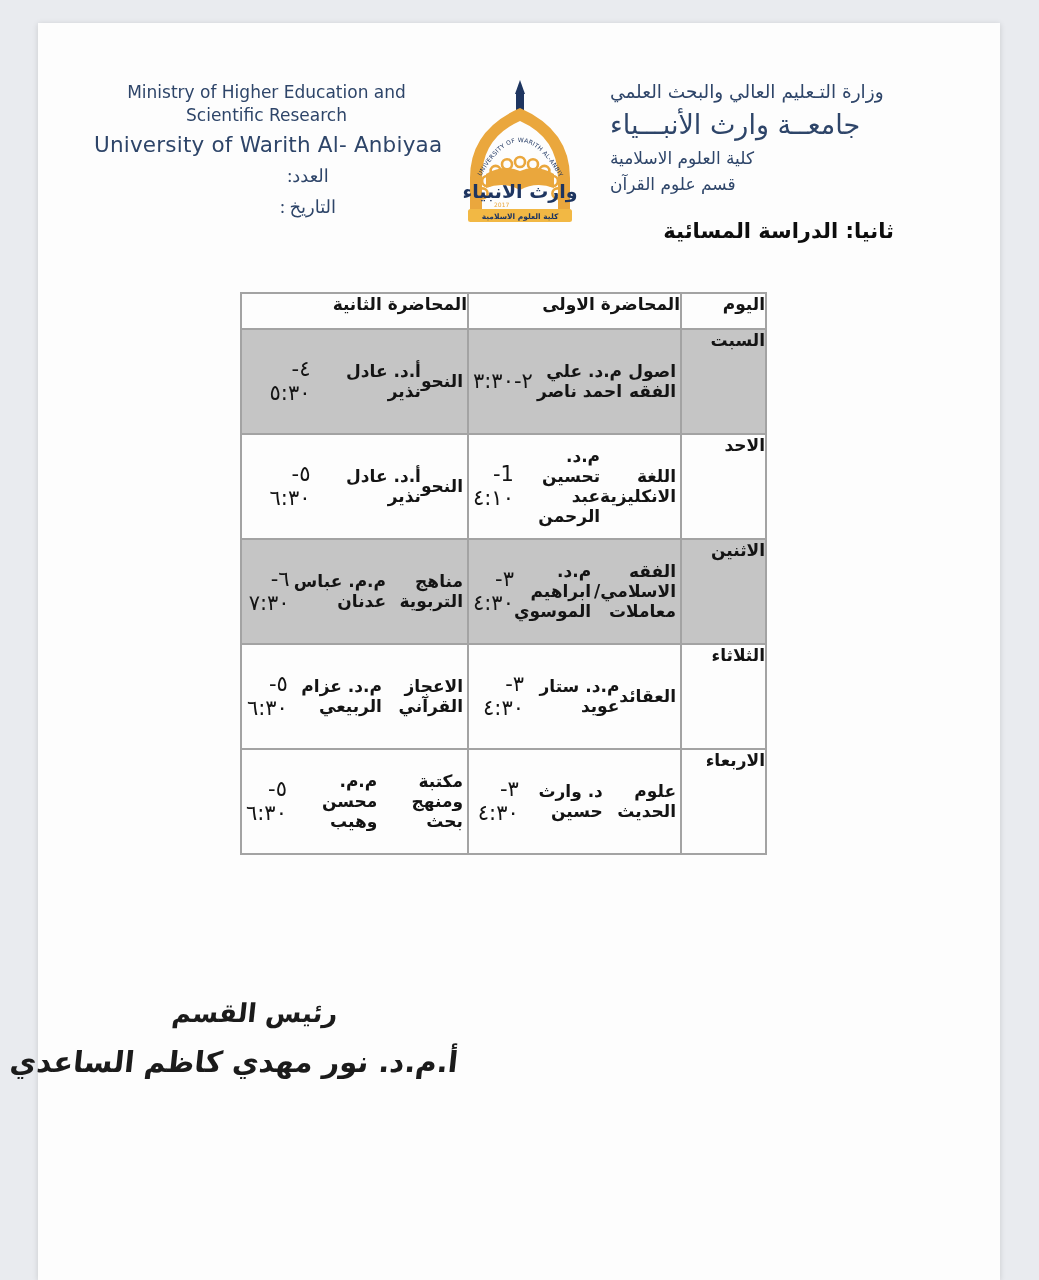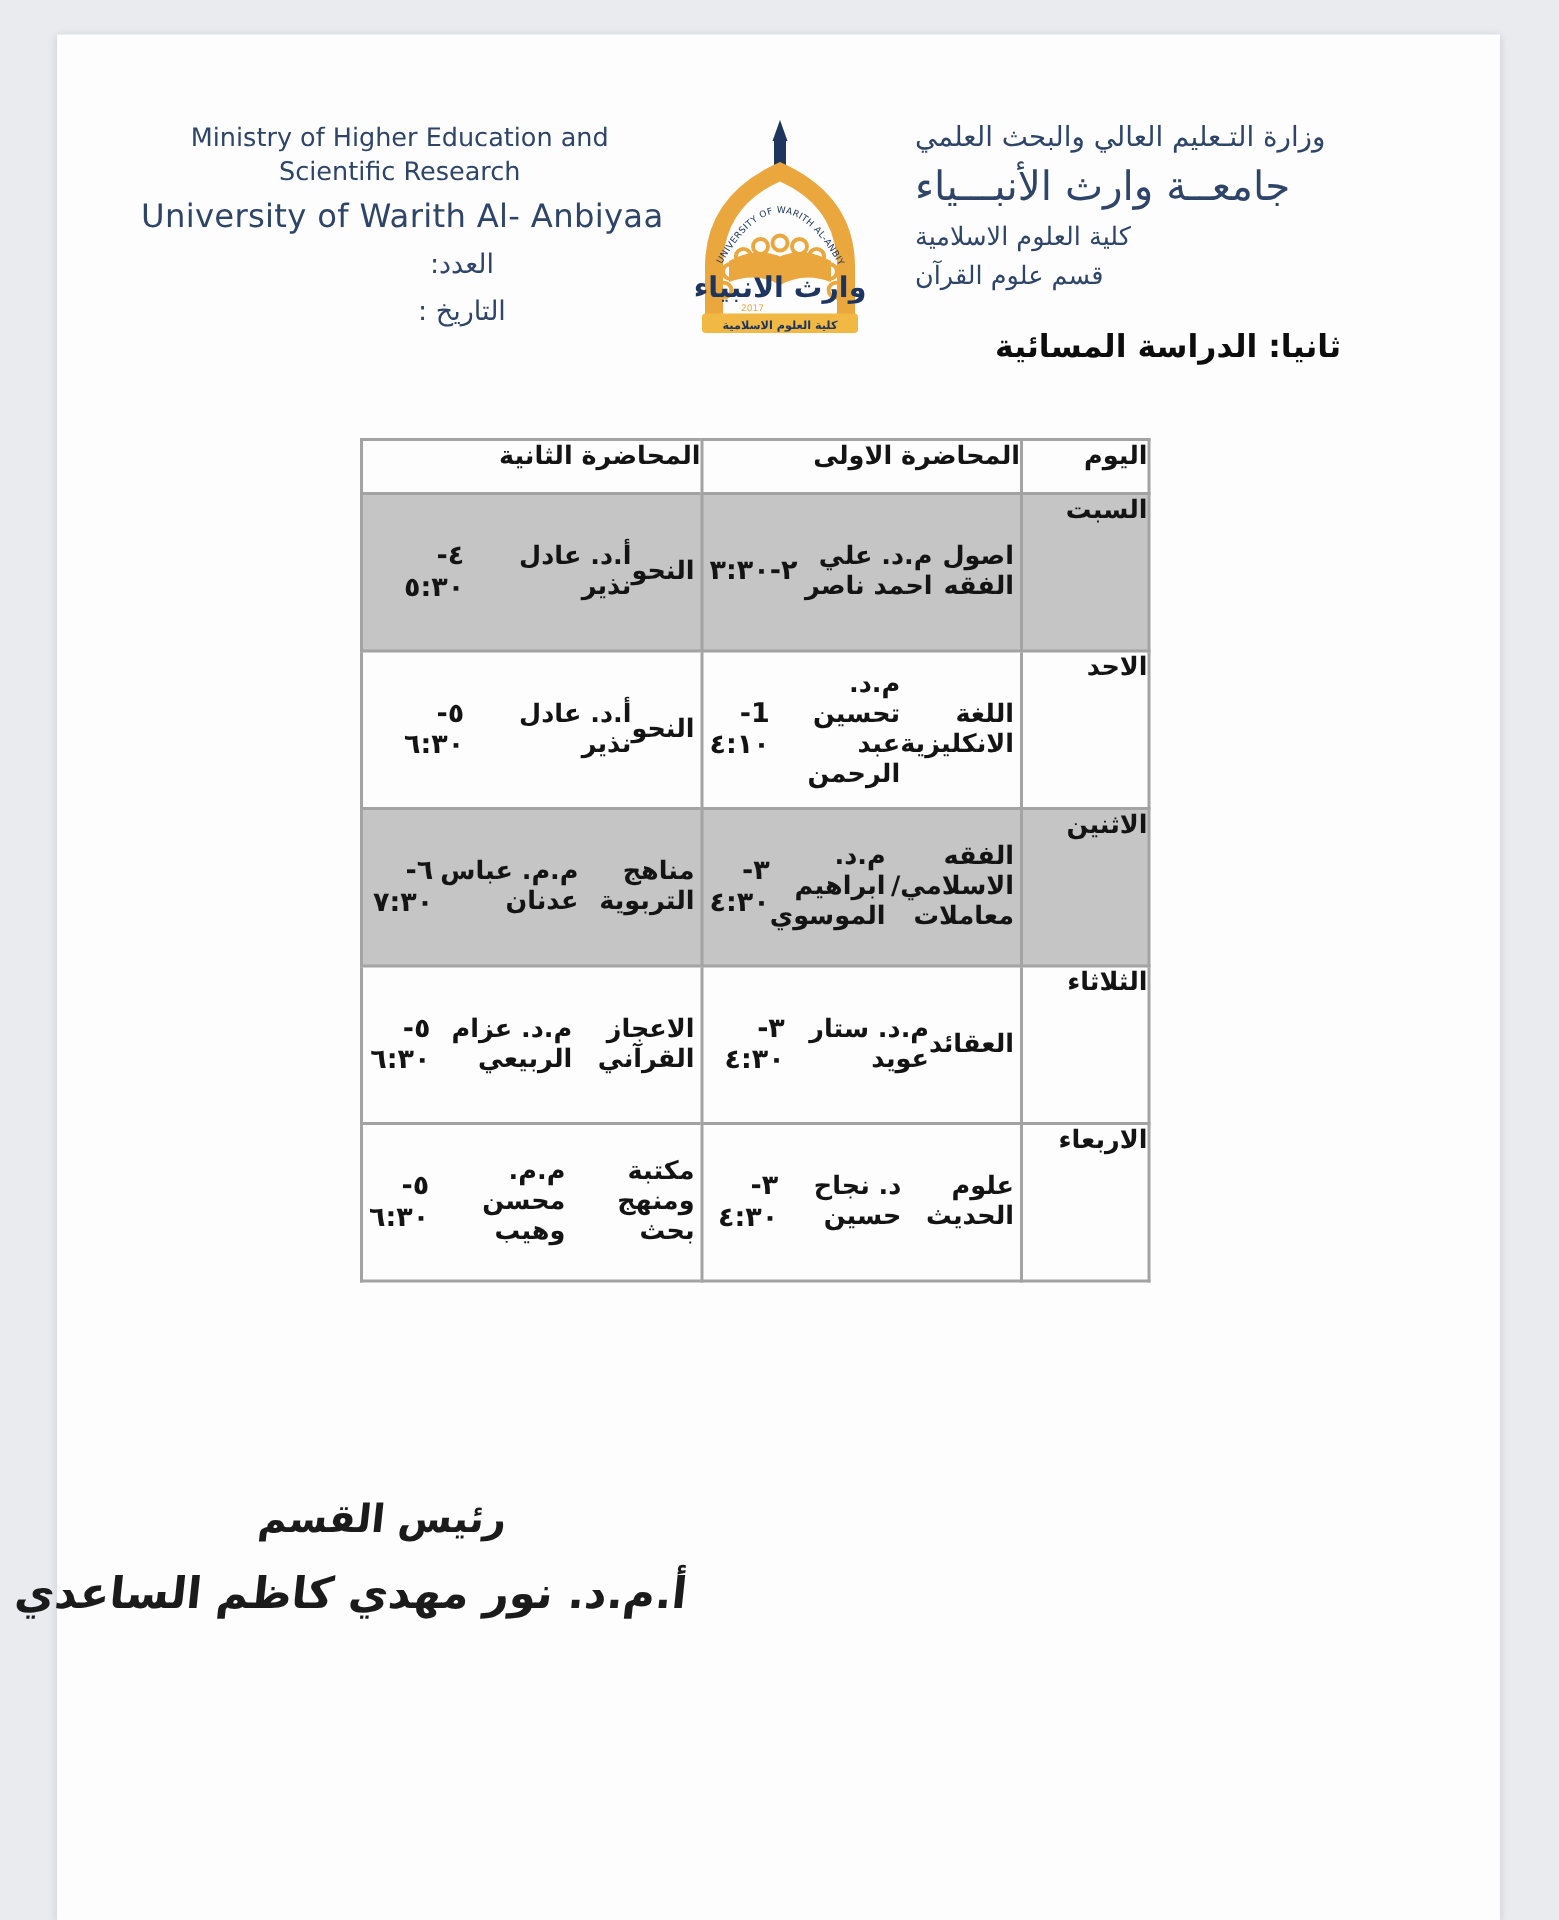--- a/index.html
+++ b/index.html
@@ -5,21 +5,21 @@
   html,body{margin:0;padding:0;}
   body{font-family:"DejaVu Sans", sans-serif; background:#dfe2e6;}
   .stage{position:relative;width:1039px;height:1280px;background:#e9ebef;overflow:hidden;}
   .paper{position:absolute;left:38px;top:23px;width:962px;height:1257px;background:#fdfdfd;
          box-shadow:0 1px 6px rgba(0,0,0,.14);}
   
   .hdr-en{position:absolute;left:56px;top:58px;width:345px;text-align:center;color:#2e4569;}
   .hdr-en .ministry{font-size:17px;line-height:1.35;}
   .hdr-en .univ{font-size:21.5px;margin-top:5px;white-space:nowrap;letter-spacing:.2px;}
   .hdr-meta{position:absolute;left:150px;top:138px;width:240px;text-align:center;color:#2e4569;
-            font-size:18px;line-height:31px;direction:rtl;}
+            font-size:18px;line-height:31px;direction:rtl;font-family:Liberation Serif, serif;}
   .hdr-ar{position:absolute;left:572px;top:58px;width:368px;text-align:left;color:#2e4569;direction:rtl;}
   .hdr-ar .l1{font-size:18.5px;margin-bottom:7px;}
   .hdr-ar .l2{font-size:27px;margin-bottom:8px;letter-spacing:0;}
   .hdr-ar .l3{font-size:17px;margin-bottom:6px;}
   .hdr-ar .l4{font-size:17px;}
   .logo{position:absolute;left:402px;top:55px;width:160px;height:148px;}
   
   .sec-title{position:absolute;right:106px;top:196px;direction:rtl;font-size:21px;font-weight:bold;
              color:#0d0d0d;letter-spacing:.2px;}
   
@@ -30,21 +30,21 @@
   tr.hrow{height:36px;}
   tr.drow{height:103px;}
   th{font-size:17px;font-weight:bold;text-align:right;vertical-align:middle;}
   th.h-day{padding-right:8px;}
   th.h-lec{padding-right:18px;}
   td.day{font-size:17px;font-weight:bold;text-align:right;padding:7px 8px 0 0;}
   td.lec .cellbox{height:103px;box-sizing:border-box;display:flex;flex-direction:row;
                   justify-content:space-between;align-items:center;padding:7px 4px 9px;}
   .course{font-size:17px;font-weight:bold;}
   .lect{font-size:17px;font-weight:bold;}
-  .time{font-size:18px;font-weight:bold;letter-spacing:1px;}
+  .time{font-size:21px;font-weight:normal;letter-spacing:1px;}
   tr.shaded td{background:#c5c5c5;}
   
   .sig-role{position:absolute;left:112px;top:975px;width:210px;text-align:center;direction:rtl;
             font-size:26px;font-weight:bold;color:#1b1b1b;transform:skewX(-6deg);}
   .sig-name{position:absolute;left:45px;top:1022px;width:375px;text-align:center;direction:rtl;
             font-size:29px;font-weight:bold;color:#1b1b1b;transform:skewX(-6deg);white-space:nowrap;}
 </style>
 </head>
 <body>
 
@@ -187,21 +187,21 @@
             <div class="time">٥- ٦:٣٠</div>
           </div>
               </td>
         </tr>
 
         <tr class="drow">
           <td class="day">الاربعاء</td>
           <td class="lec">
                 <div class="cellbox">
             <div class="course">علوم الحديث</div>
-            <div class="lect">د. نجاح حسين</div>
+            <div class="lect">د. وارث حسين</div>
             <div class="time">٣- ٤:٣٠</div>
           </div>
               </td>
           <td class="lec">
                 <div class="cellbox">
             <div class="course">مكتبة ومنهج بحث</div>
             <div class="lect">م.م. محسن وهيب</div>
             <div class="time">٥- ٦:٣٠</div>
           </div>
               </td>

